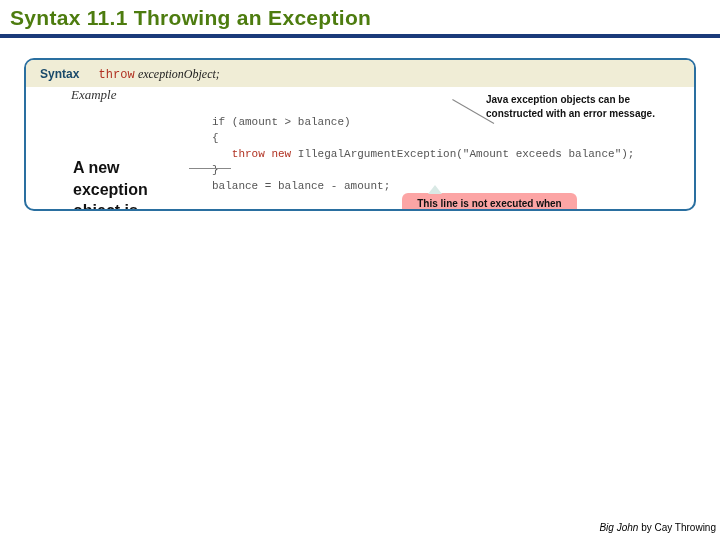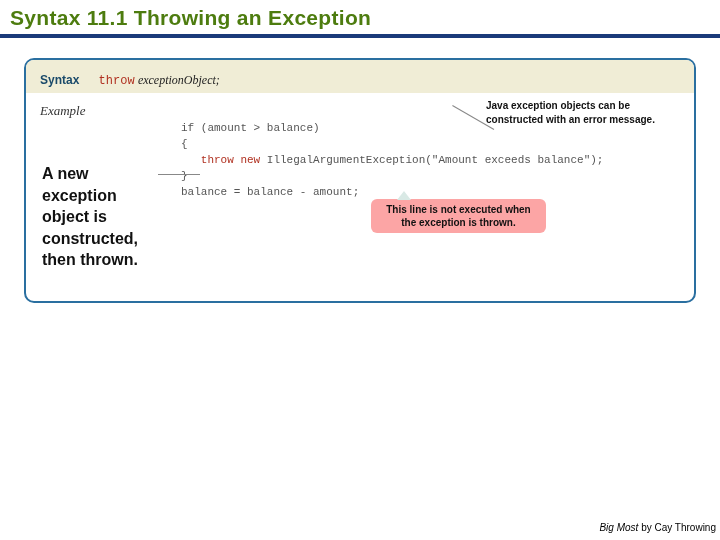--- a/index.html
+++ b/index.html
@@ -26,38 +26,39 @@
   }
   .panel {
     margin: 20px 24px 0 24px;
     border: 2px solid #2a6fa0;
     border-radius: 10px;
     overflow: hidden;
     background: #fff;
   }
   .syntax-bar {
     background: #f0edd6;
-    padding: 12px 14px 5px 14px;
+    padding: 6px 14px 5px 14px;
     font-family: Georgia, 'Times New Roman', serif;
     font-size: 13px;
   }
   .syntax-label {
     font-family: Verdana, sans-serif;
     font-weight: bold;
     color: #1a4a6a;
     font-size: 12px;
     margin-right: 16px;
   }
   .kw { color: #b03020; font-family: 'Courier New', monospace; font-size: 12px; }
   .obj { font-style: italic; font-family: Georgia, serif; color:#222; font-size: 12px; }
   .panel-body {
-    padding: 10px 14px 22px 14px;
+    padding: 0 14px 22px 14px;
     font-size: 11px;
     position: relative;
-    height: 208px;
+    height: 122px;
+    margin-left: 31px;
   }
   .example-label {
     font-family: Georgia, serif;
     font-style: italic;
     font-size: 13px;
     color: #333;
     margin-bottom: 6px;
   }
   .code {
     position: absolute;
@@ -175,14 +176,14 @@
     <div class="line-left"></div>
 
     <div class="note-top">Java exception objects can be constructed with an error message.</div>
     <div class="line-top"></div>
 
     <div class="note-bubble">This line is not executed when the exception is thrown.</div>
   </div>
 </div>
 
 <div class="footer">
-  <div><span class="bj">Big Most</span><span> by Cay Throwing</span></div>
+  <div><span class="bj">Big John</span><span> by Cay Throwing</span></div>
 </div>
 
 </body></html>

